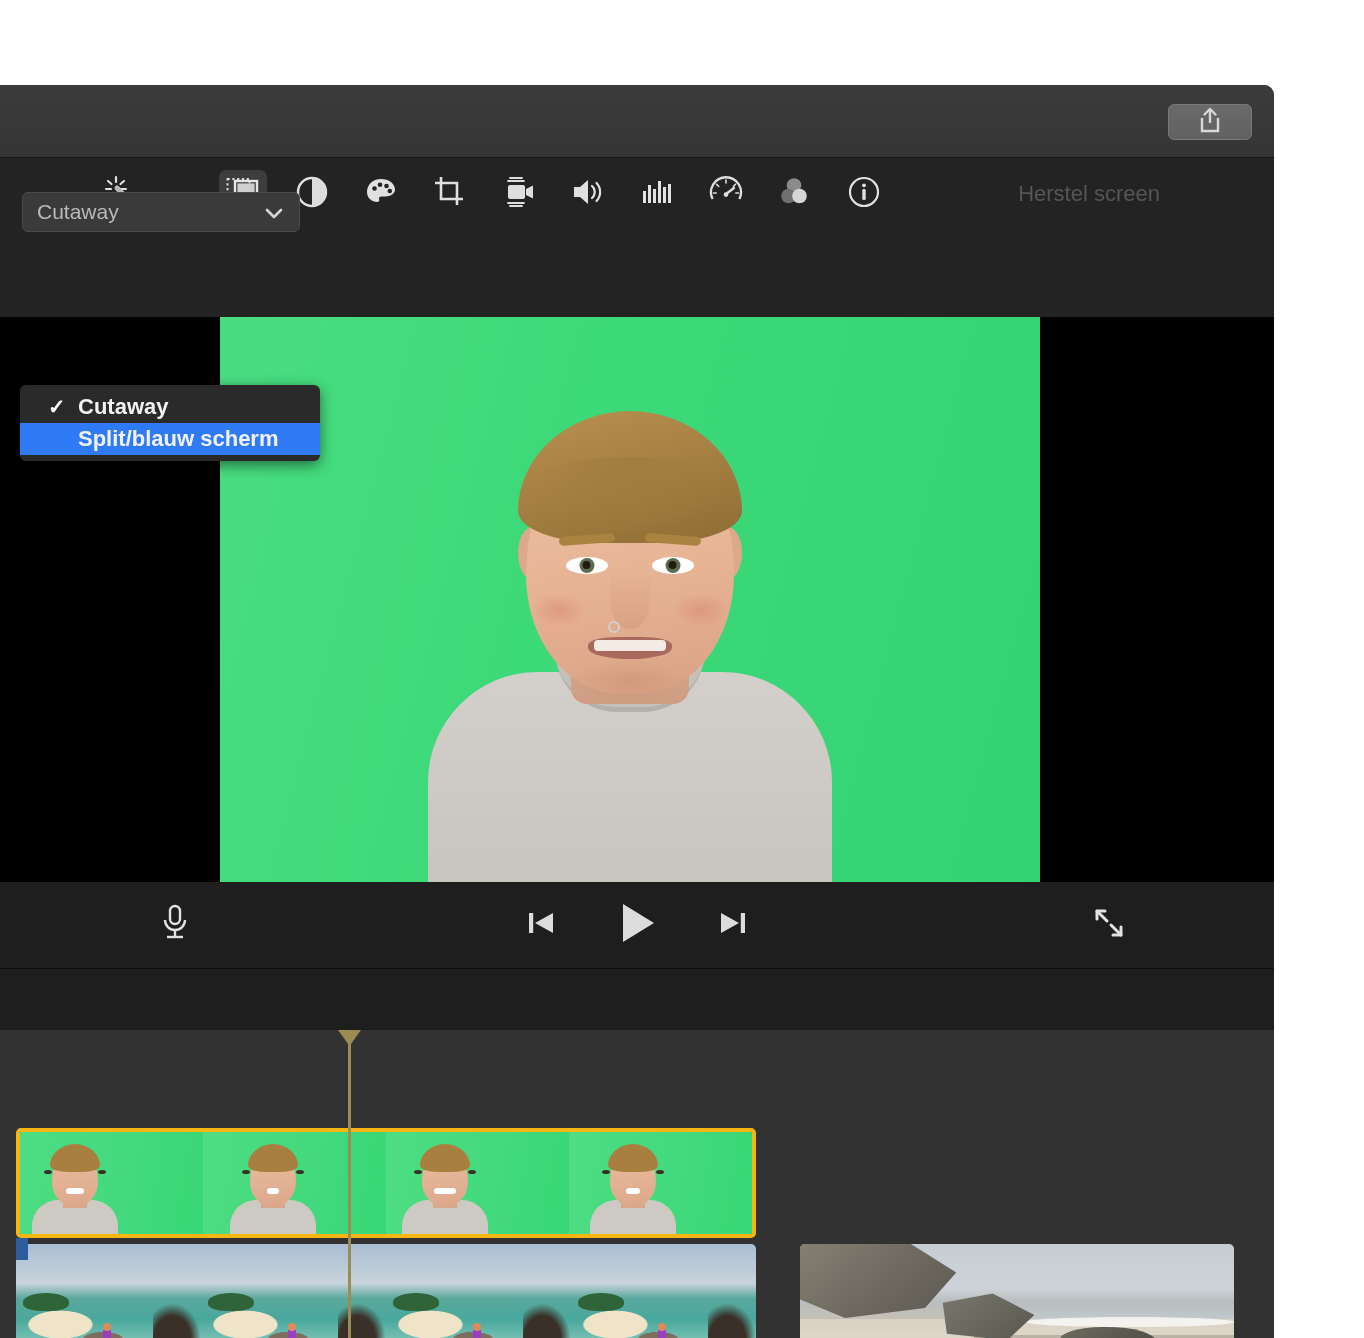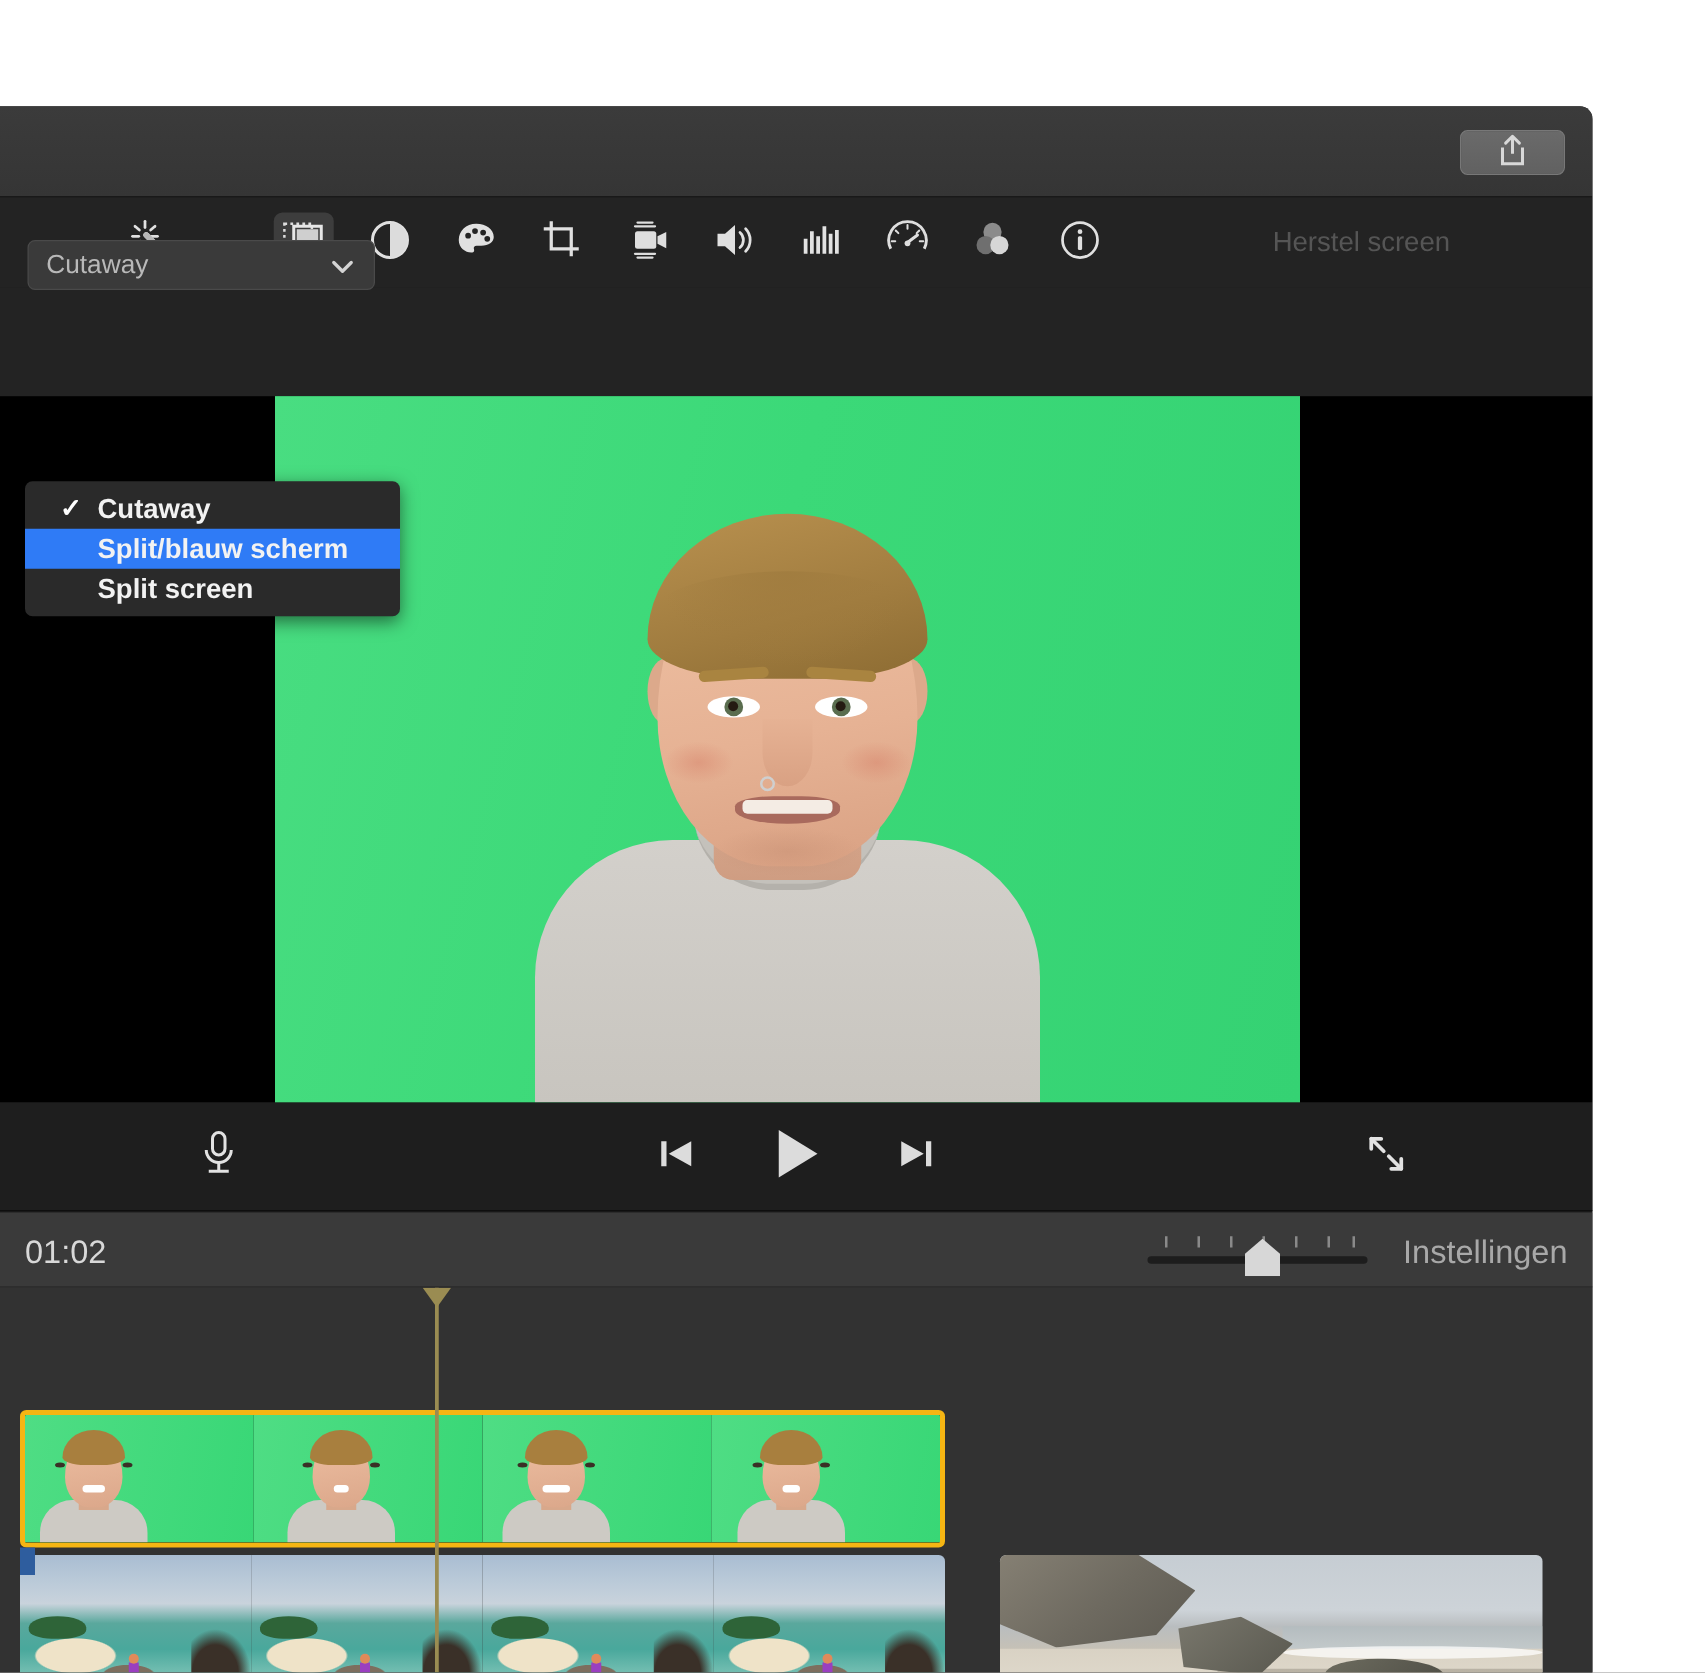--- a/index.html
+++ b/index.html
@@ -717,23 +717,20 @@
   </div>
 
   <div id="style-menu">
     <div class="menu-item">
       <span class="menu-check">✓</span>
       <span>Cutaway</span>
     </div>
     <div class="menu-item highlighted">
       <span>Split/blauw scherm</span>
     </div>
-    <div class="menu-item">
-      <span>Split screen</span>
-    </div>
   </div>
 
   <div id="transport">
     <div id="mic-btn">
       <span>
         <svg width="32" height="40" viewBox="0 0 32 40">
           <rect x="11" y="3" width="10" height="18" rx="5" fill="none" stroke="#e2e2e2" stroke-width="2.4"></rect>
           <path d="M6 17 A10 10 0 0 0 26 17" fill="none" stroke="#e2e2e2" stroke-width="2.4"></path>
           <line x1="16" y1="26" x2="16" y2="33" stroke="#e2e2e2" stroke-width="2.4"></line>
           <line x1="8" y1="34" x2="24" y2="34" stroke="#e2e2e2" stroke-width="2.4"></line>
@@ -771,37 +768,20 @@
       <span>
         <svg width="36" height="36" viewBox="0 0 36 36">
           <path d="M6 6 L16 16 M20 20 L30 30" stroke="#e2e2e2" stroke-width="3" stroke-linecap="round"></path>
           <path d="M6 6 L6 14 M6 6 L14 6" stroke="#e2e2e2" stroke-width="3" stroke-linecap="round"></path>
           <path d="M30 30 L22 30 M30 30 L30 22" stroke="#e2e2e2" stroke-width="3" stroke-linecap="round"></path>
         </svg>
       </span>
     </div>
   </div>
 
-  <div id="timeline-bar">
-    <span id="timeline-timecode">01:02</span>
-
-    <div id="zoom-slider">
-      <div id="zoom-track"></div>
-      <div class="zoom-tick" style="left:14px;"></div>
-      <div class="zoom-tick" style="left:40px;"></div>
-      <div class="zoom-tick" style="left:66px;"></div>
-      <div class="zoom-tick" style="left:92px;"></div>
-      <div class="zoom-tick" style="left:118px;"></div>
-      <div class="zoom-tick" style="left:144px;"></div>
-      <div class="zoom-tick" style="left:164px;"></div>
-      <div id="zoom-thumb"></div>
-    </div>
-
-    <span id="settings-label">Instellingen</span>
-  </div>
 
   <div id="timeline">
 
     <div id="playhead">
       <div id="playhead-head"></div>
     </div>
 
     <div id="overlay-marker"></div>
 
     <div id="overlay-clip">

